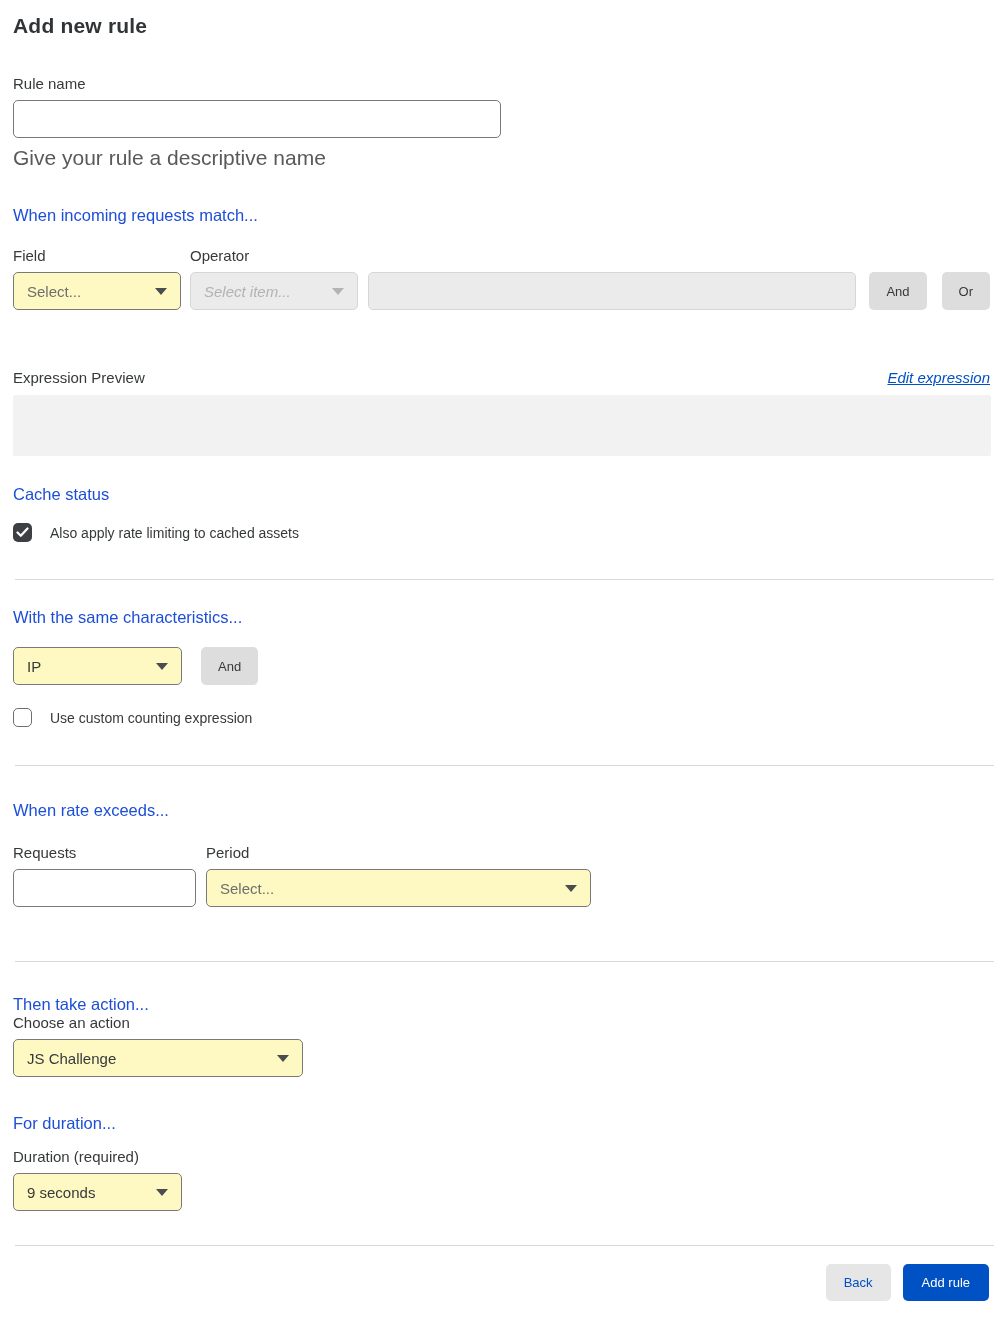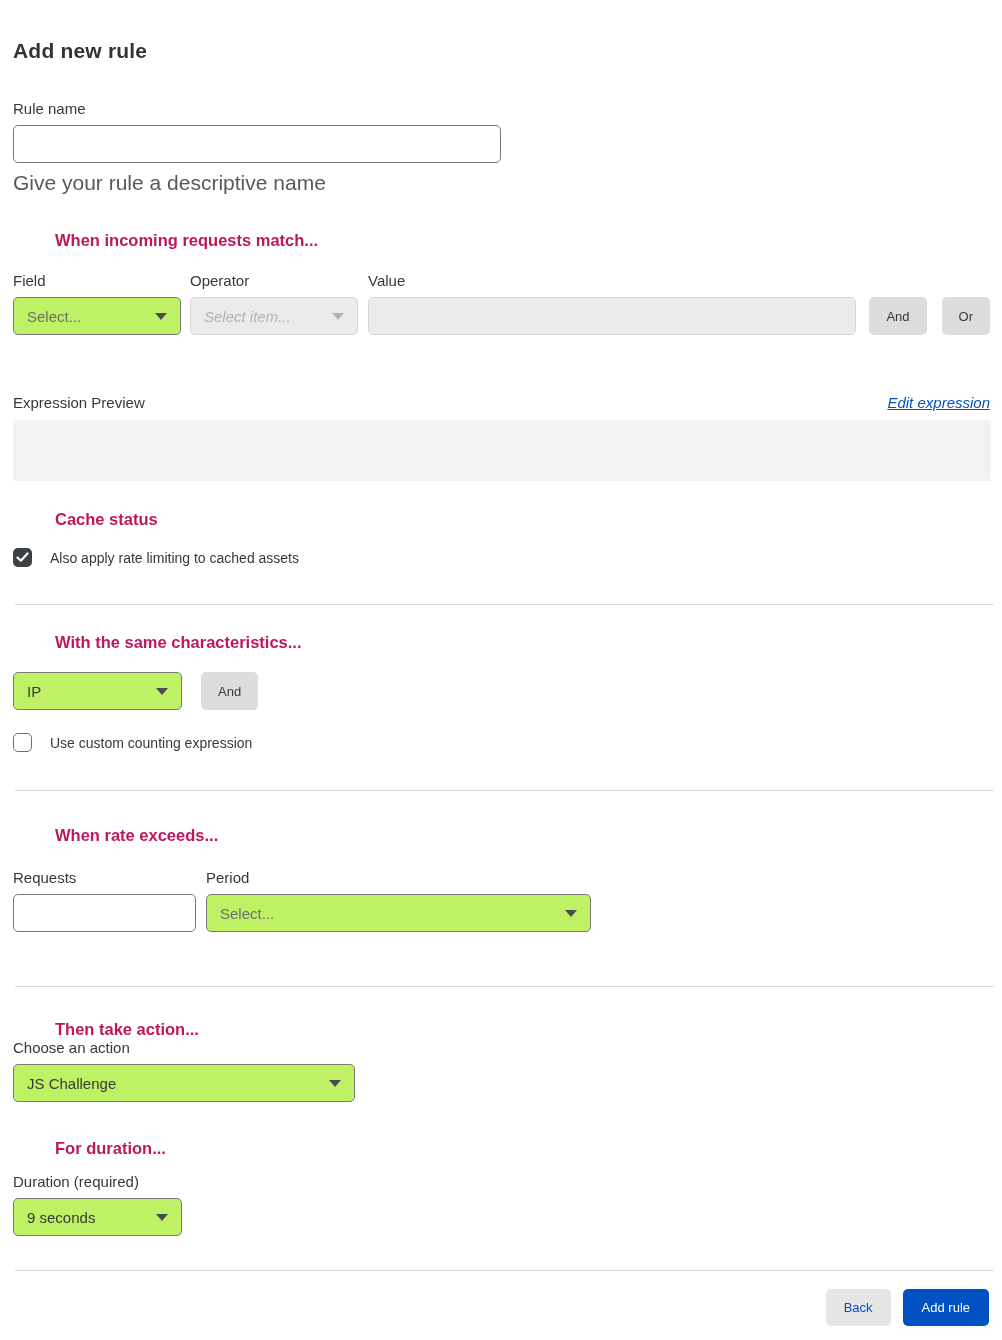--- a/index.html
+++ b/index.html
@@ -4,21 +4,21 @@
 <style>
   * { box-sizing: border-box; margin: 0; padding: 0; }
   html, body { background: #ffffff; }
   body {
     width: 1002px;
     height: 1340px;
     font-family: "Liberation Sans", sans-serif;
     color: #36393a;
     overflow: hidden;
   }
-  .container { padding: 39px 12px 0 13px; }
+  .container { padding: 14px 12px 0 13px; }
 
   .page-title {
     font-size: 21px;
     font-weight: 700;
     color: #313436;
     letter-spacing: .2px;
   }
 
   .field-label {
     display: block;
@@ -26,23 +26,22 @@
     color: #36393a;
     margin-bottom: 8px;
   }
   .help-text {
     font-size: 21px;
     color: #595959;
     margin-top: 8px;
   }
   .section-heading {
     font-size: 16.5px;
-    font-weight: 700;
-    color: #be185d;
-    margin-left: 42px;
+    font-weight: 400;
+    color: #1d4ed8;
   }
 
   .text-input {
     height: 38px;
     border: 1px solid #797979;
     border-radius: 5px;
     background: #ffffff;
     font-family: "Liberation Sans", sans-serif;
     font-size: 15px;
     color: #36393a;
@@ -52,21 +51,21 @@
   }
   .text-input:disabled, .text-input.disabled {
     background: #ebebeb;
     border-color: #d6d6d6;
   }
 
   .select-box {
     height: 38px;
     border: 1px solid #797979;
     border-radius: 5px;
-    background: #bef264;
+    background: #fef9c3;
     display: flex;
     align-items: center;
     justify-content: space-between;
     padding: 0 13px;
     font-size: 15px;
     color: #36393a;
     cursor: pointer;
   }
   .select-box .placeholder { color: #6e6e6e; }
   .select-box.disabled {
@@ -217,21 +216,20 @@
       </div>
     </div>
     <div class="match-col-operator">
       <label class="field-label">Operator</label>
       <div class="select-box disabled">
         <span class="placeholder">Select item...</span>
         <span class="caret"></span>
       </div>
     </div>
     <div class="match-col-value">
-      <label class="field-label">Value</label>
       <input class="text-input disabled" type="text" disabled="" value="" style="">
     </div>
     <button class="btn btn-gray" style="margin-right:15px">And</button>
     <button class="btn btn-gray">Or</button>
   </div>
 
   <div class="expression-row mt-expression">
     <span style="font-size:15px">Expression Preview</span>
     <span class="link">Edit expression</span>
   </div>
@@ -277,21 +275,21 @@
         <span class="caret"></span>
       </div>
     </div>
   </div>
 
   <hr class="divider mt-div3">
 
   <div class="section-heading mt-action-heading">Then take action...</div>
   <div class="mt-action-label">
     <label class="field-label">Choose an action</label>
-    <div class="select-box" style="width:342px">
+    <div class="select-box" style="width:290px">
       <span>JS Challenge</span>
       <span class="caret"></span>
     </div>
   </div>
 
   <div class="section-heading mt-duration-heading">For duration...</div>
   <div class="mt-duration-label">
     <label class="field-label">Duration (required)</label>
     <div class="select-box" style="width:169px">
       <span>9 seconds</span>

